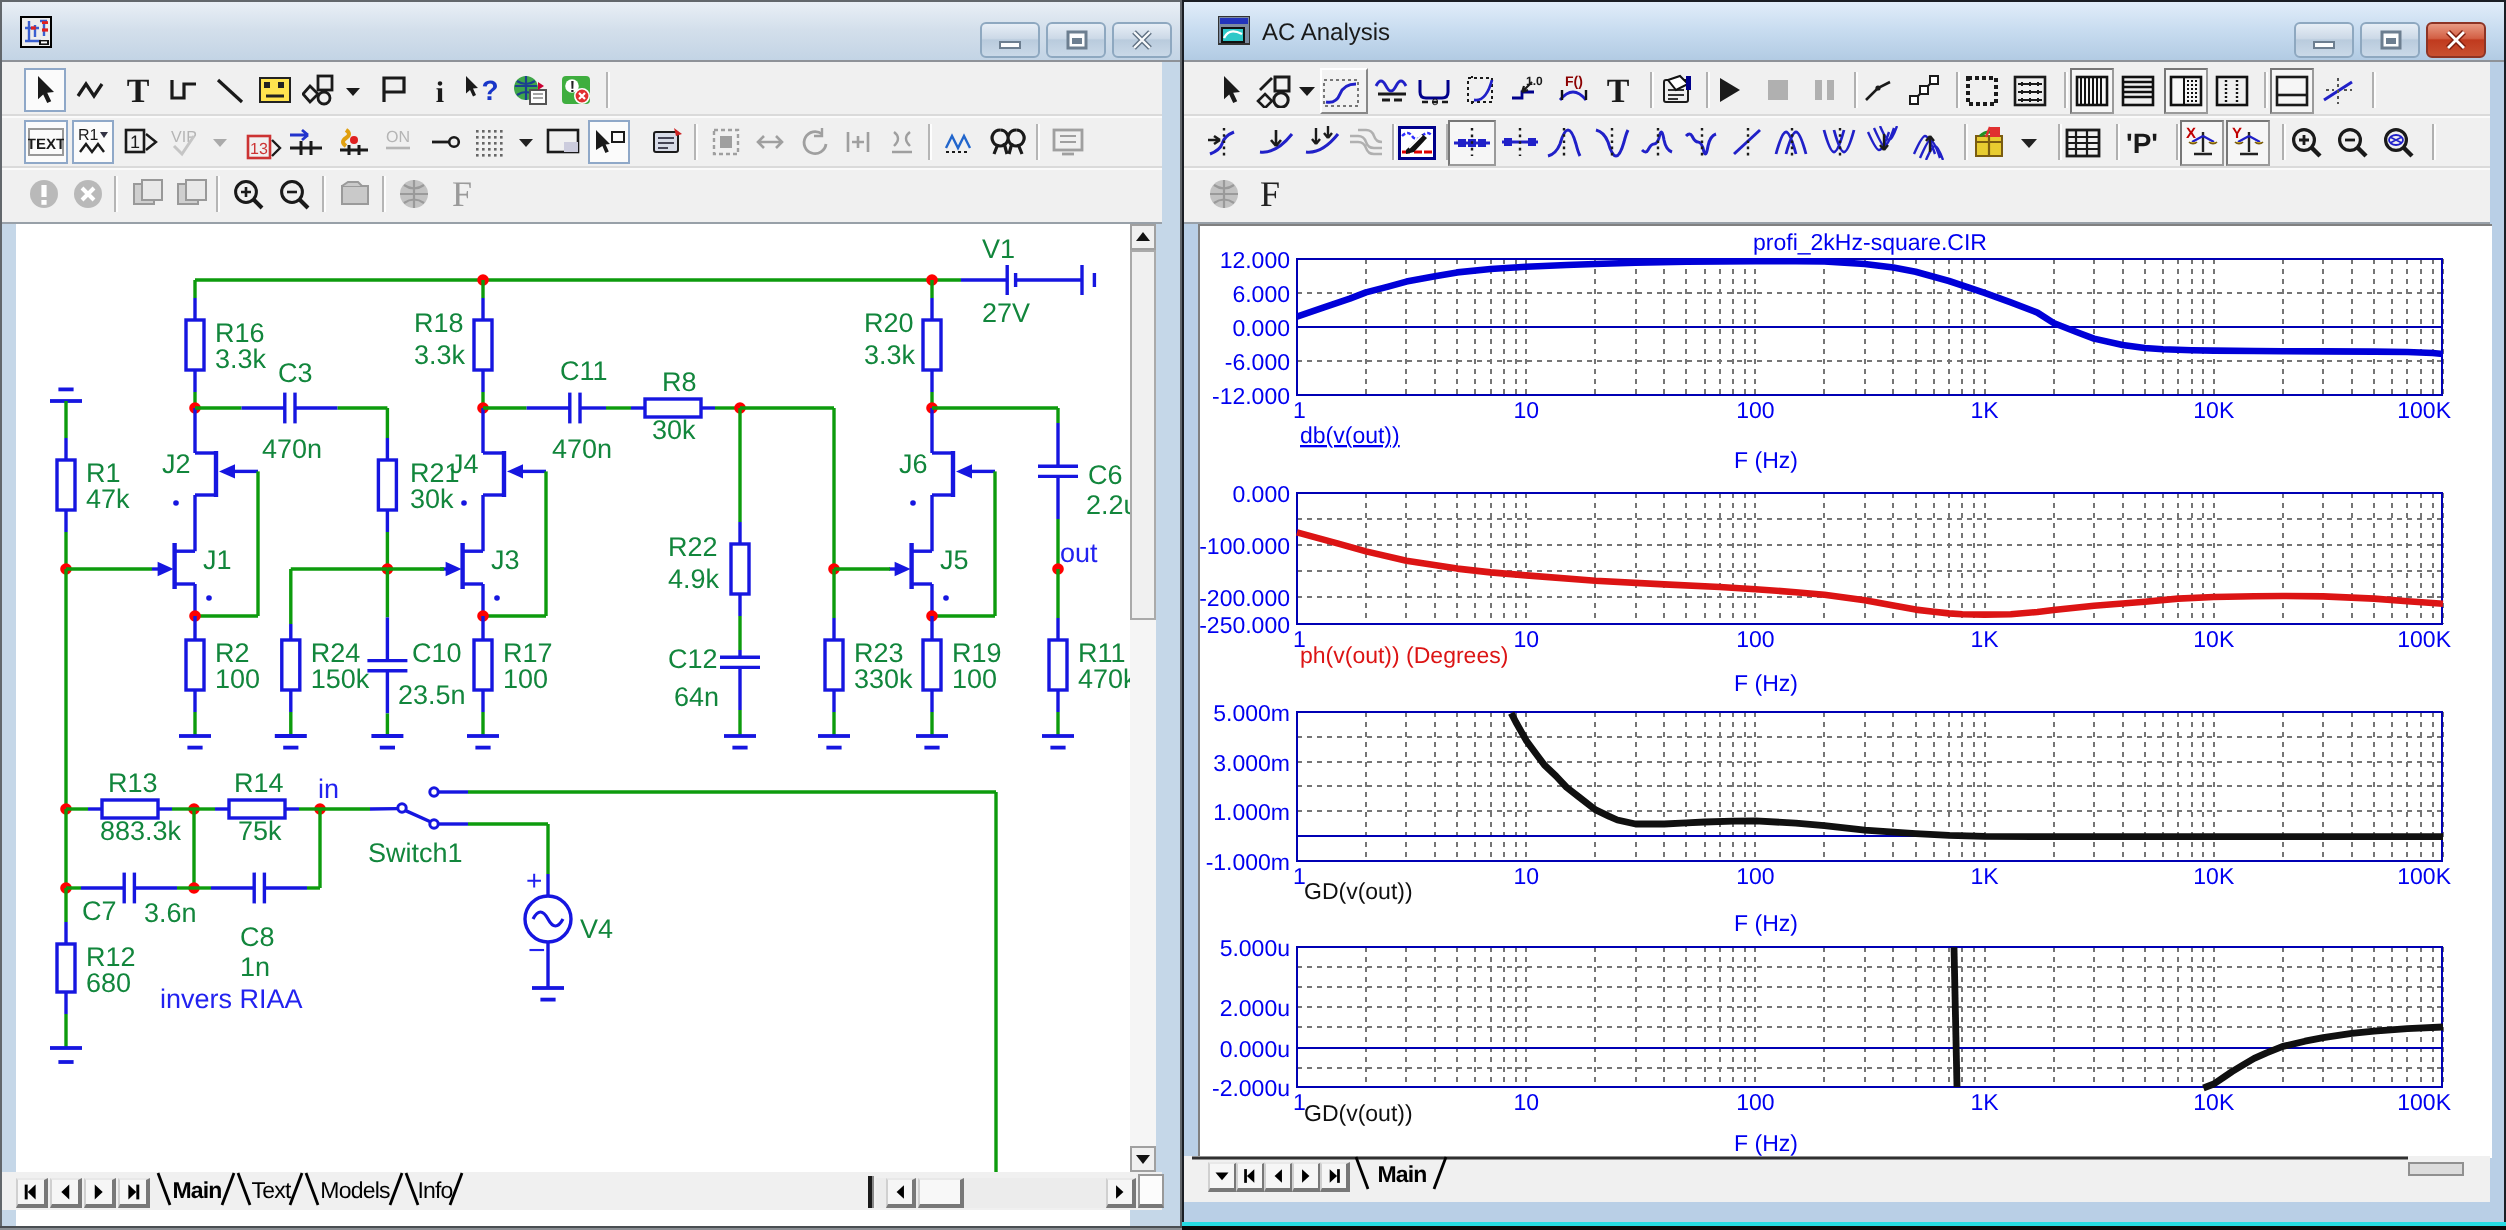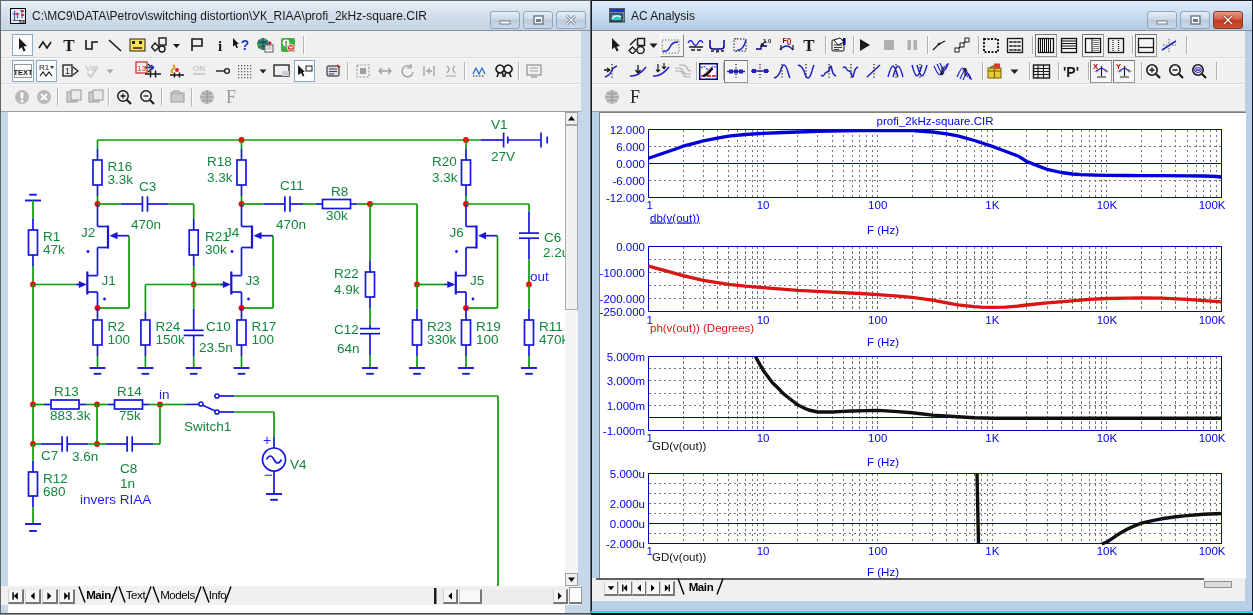--- a/index.html
+++ b/index.html
@@ -39,21 +39,20 @@
   <div class="tbar">
     <svg width="16" height="16" style="position:absolute;left:9px;top:7px" viewBox="0 0 16 16">
           <rect x="0.5" y="0.5" width="15" height="15" fill="#ededed" stroke="#000" stroke-width="1"></rect>
           <path d="M2.5 12.5 h8 M4.5 2.5 v10 M7.5 4.5 v6 M10 2.5 h3.5 M2.5 6 h7 M12 4 v6" stroke="#3a5fd0" stroke-width="1.2" fill="none"></path>
           <rect x="5.5" y="5.2" width="2.4" height="1.6" fill="#e02020"></rect>
           <rect x="11" y="6.2" width="3" height="1.6" fill="#e02020"></rect>
           <rect x="11" y="2.6" width="3" height="1.4" fill="#e02020"></rect>
           <rect x="9.5" y="12" width="5" height="2.5" fill="#111"></rect>
           <path d="M10.5 13.2 h3" stroke="#fff" stroke-width="1"></path>
         </svg>
-    <span class="ttext" style="left:31px">C:\MC9\DATA\Petrov\switching distortion\УК_RIAA\profi_2kHz-square.CIR</span>
     <div class="capbtns" style="left:486px">
       <div class="cb">
             <svg width="28" height="16">
               <rect x="9" y="9" width="10" height="3" fill="#fcfdfe" stroke="#6c7e90" stroke-width="1"></rect>
             </svg>
           </div>
       <div class="cb">
             <svg width="28" height="16">
               <rect x="10" y="4" width="9" height="8" fill="#fcfdfe" stroke="#6c7e90" stroke-width="1.5"></rect>
               <rect x="12" y="7" width="5" height="3" fill="#6c7e90"></rect>
@@ -174,21 +173,21 @@
           <svg width="18" height="16" viewBox="0 0 18 16">
             <text x="8" y="8" font-size="8" fill="#b5b5b5" text-anchor="middle">VIP</text>
             <path d="M3 10 l4 4 6 -9" stroke="#c5c5c5" stroke-width="1.5" fill="none"></path>
           </svg>
         </div>
         <div style="position:absolute;left:104px;top:29px;width:10px;height:22px;display:flex;align-items:center;justify-content:center;">
           <svg width="8" height="16" viewBox="0 0 8 16">
             <path d="M0.5 6.5 L7.5 6.5 L4 10.5 Z" fill="#aaa"></path>
           </svg>
         </div>
-        <div style="position:absolute;left:132px;top:29px;width:21px;height:22px;display:flex;align-items:flex-start;justify-content:center;">
+        <div style="position:absolute;left:120px;top:29px;width:21px;height:22px;display:flex;align-items:flex-end;justify-content:center;">
           <svg width="18" height="16" viewBox="0 0 18 16">
             <rect x="1" y="2" width="11" height="11" fill="none" stroke="#c33" stroke-width="1.3"></rect>
             <text x="6.5" y="11" font-size="8" fill="#c33" text-anchor="middle">13</text>
             <path d="M13 4 l4 4 -4 4" fill="none" stroke="#1a1a1a" stroke-width="1.2"></path>
           </svg>
         </div>
         <div style="position:absolute;left:141px;top:29px;width:21px;height:22px;display:flex;align-items:center;justify-content:center;">
           <svg width="18" height="16" viewBox="0 0 18 16">
             <path d="M1 4.5 h9 M10 4.5 l-3 -2.5 M10 4.5 l-3 2.5" stroke="#2233cc" stroke-width="1.4" fill="none"></path>
             <path d="M1 11 h16 M6.5 7.5 v7 M11.5 7.5 v7" stroke="#1a1a1a" stroke-width="1.5"></path>

